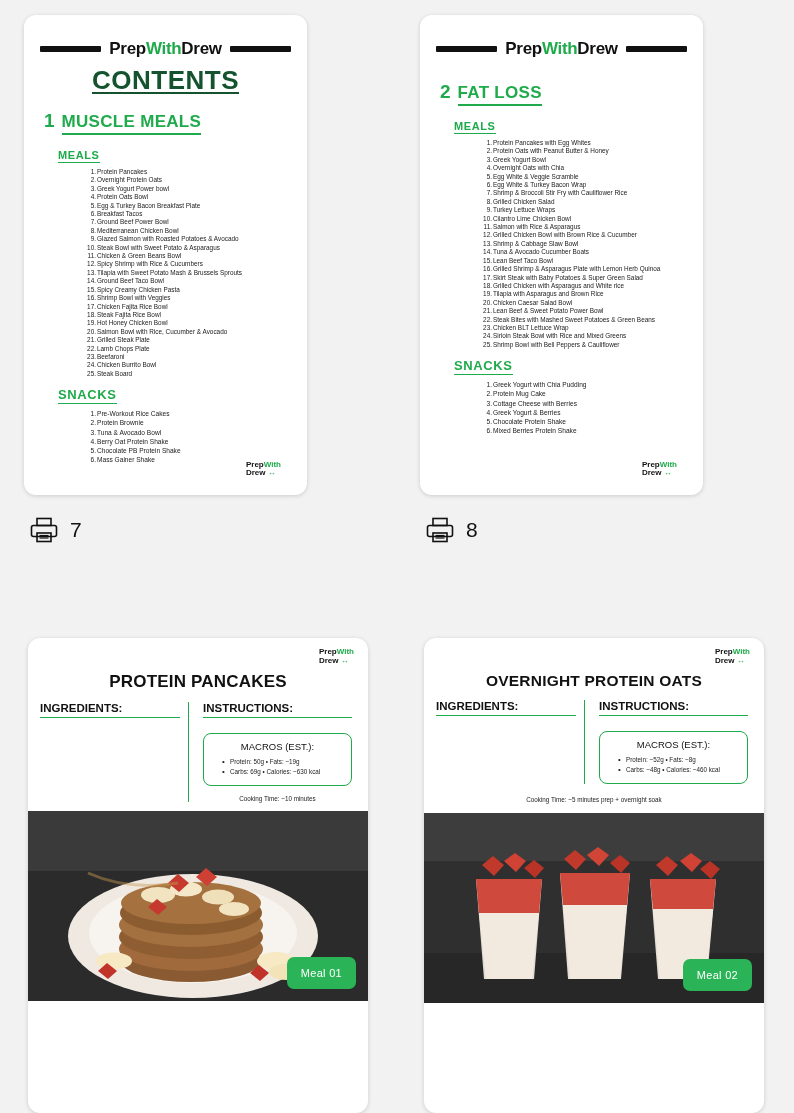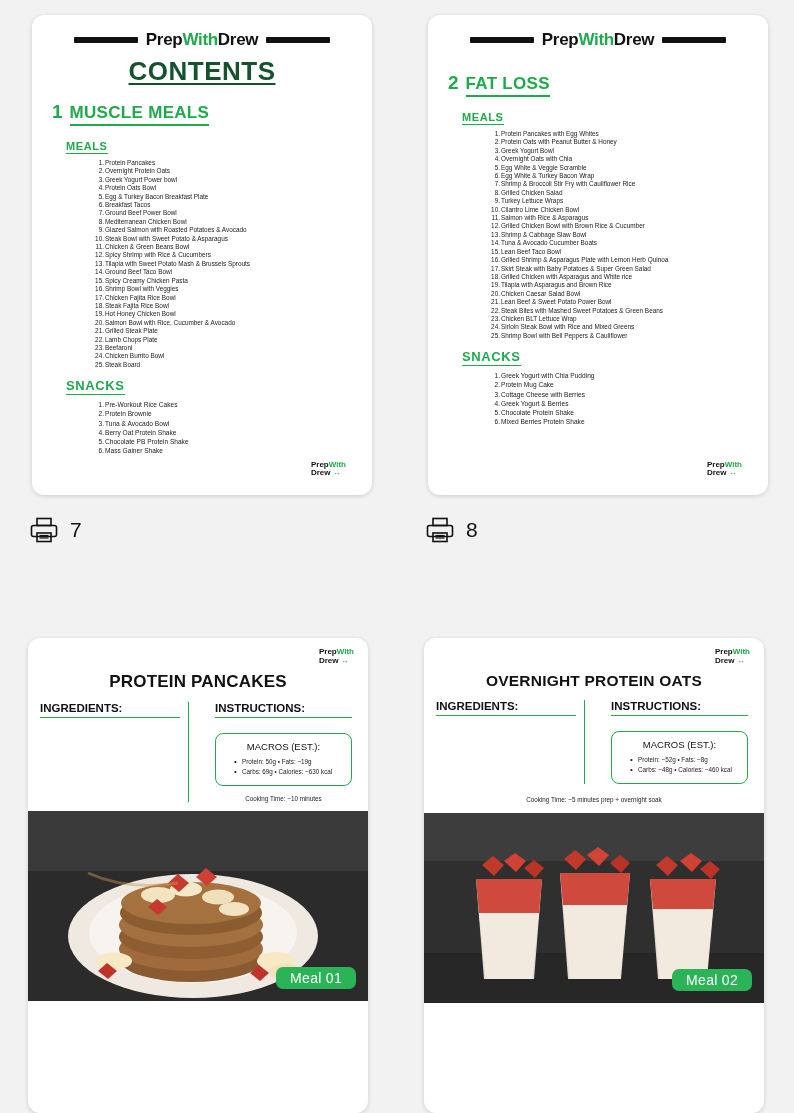--- a/index.html
+++ b/index.html
@@ -25,24 +25,24 @@
 
   
   .card {
     background: #ffffff;
     border-radius: 12px;
     box-shadow: 0 1px 4px rgba(0,0,0,0.16);
     position: relative;
     overflow: hidden;
   }
   .card-contents {
-    width: 340px;
+    width: 283px;
     height: 480px;
-    margin: 5px 0 0 32px;
-    padding: 15px 16px 10px 16px;
+    margin: 5px 0 0 24px;
+    padding: 24px 16px 10px 16px;
   }
   .card-recipe {
     width: 340px;
     height: 475px;
     margin: 0 0 0 28px;
     padding: 12px 12px 0 12px;
   }
 
   
   .brand-row {
@@ -185,21 +185,21 @@
     display: flex;
     gap: 0;
     position: relative;
   }
   .col-left {
     width: 148px;
     padding-right: 8px;
   }
   .col-right {
     width: 164px;
-    padding-left: 26px;
+    padding-left: 14px;
     border-left: 1.5px solid #1faa4b;
   }
   .col-head {
     font-size: 11.5px;
     font-weight: bold;
     color: #111;
     border-bottom: 1.5px solid #1faa4b;
     padding-bottom: 3px;
     margin-bottom: 7px;
   }
@@ -288,22 +288,22 @@
     height: 190px;
     overflow: hidden;
   }
   .photo-inner { width: 100%; height: 100%; display: block; }
   .meal-badge {
     position: absolute;
     right: 12px;
     bottom: 12px;
     background: #2bb457;
     color: #fff;
-    font-size: 14px;
-    padding: 3px 14px;
+    font-size: 11px;
+    padding: 10px 14px;
     border-radius: 7px;
     letter-spacing: 0.3px;
   }
 </style>
 </head>
 <body>
 
 <div class="page-wrap">
   <div class="grid">
 

